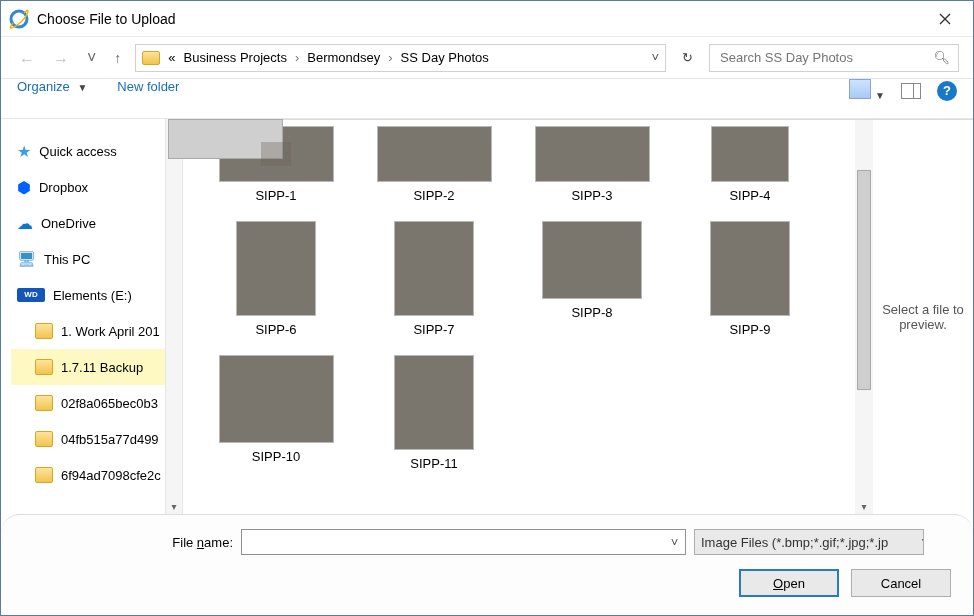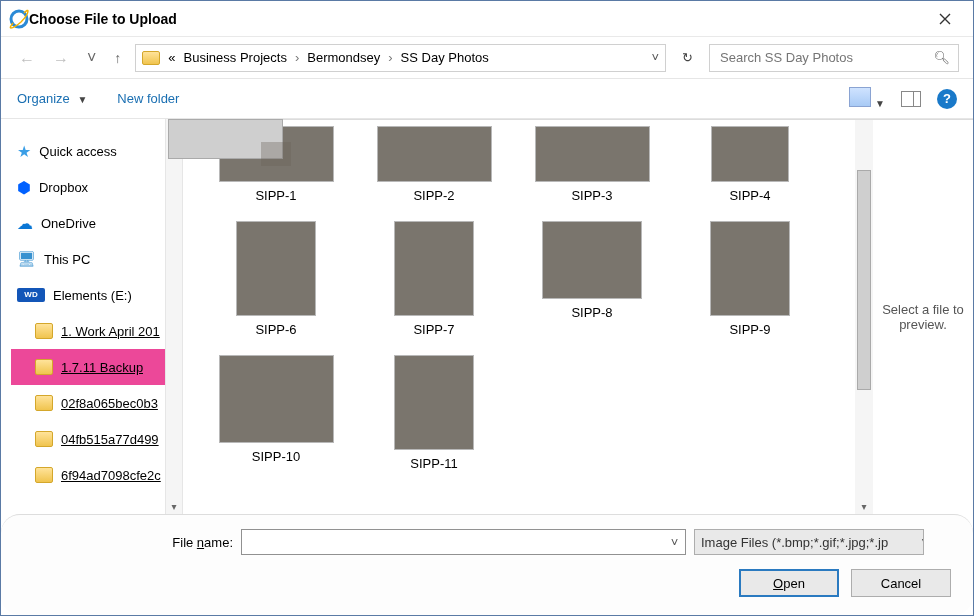--- a/index.html
+++ b/index.html
@@ -1,62 +1,62 @@
 <!DOCTYPE html>
 <html><head>
 <meta charset="utf-8">
 <style>
   * { box-sizing: border-box; }
   body { margin:0; font-family:"Segoe UI",Arial,sans-serif; font-size:13px; background:#fff; color:#000; }
   .dialog { width:974px; height:616px; border:1px solid #5a7aa5; display:flex; flex-direction:column; }
 
   
   .titlebar { height:36px; display:flex; align-items:center; padding:0 8px; border-bottom:1px solid #e9e9e9; }
-  .titlebar .title { font-size:14px;font-weight:bold; }
+  .titlebar .title { margin-left:8px; font-size:14px; }
   .titlebar .spacer { flex:1; }
   .close-btn { width:40px; height:26px; display:flex; align-items:center; justify-content:center; cursor:default; }
   .close-btn svg { stroke:#333; }
   .ie-icon { display:inline-block; width:20px; height:20px; position:relative; }
 
   
   .navbar { height:42px; display:flex; align-items:center; gap:10px; padding:0 14px; border-bottom:1px solid #e6e6e6; }
   .nav-arrow { color:#bfbfbf; font-size:16px; padding:0 4px; }
   .nav-up { color:#666; font-size:14px; padding:0 4px; }
   .addr-box { flex:1; height:28px; border:1px solid #d0d0d0; display:flex; align-items:center; padding:0 6px; gap:8px; overflow:hidden;}
   .addr-box .folder-ico { width:18px; height:14px; background:linear-gradient(#ffe39a,#f0c44e); border:1px solid #d4a72b; border-radius:2px; flex:none; }
   .crumb { white-space:nowrap; }
   .crumb-sep { color:#777; }
   .addr-end { margin-left:auto; display:flex; align-items:center; gap:8px; color:#555; }
   .refresh-btn { padding:0 6px; color:#444;}
   .search-box { width:250px; height:28px; border:1px solid #d0d0d0; display:flex; align-items:center; padding:0 8px; color:#888; }
   .search-box input { border:none; outline:none; flex:1; font-size:13px; color:#333; background:transparent; }
   .search-box .mag { color:#666; }
 
   
-  .toolbar { height:40px; display:flex; align-items:center; padding:0 16px; border-bottom:1px solid #e6e6e6; gap:30px; }
+  .toolbar { height:40px; display:flex; align-items:flex-start; padding:0 16px; border-bottom:1px solid #e6e6e6; gap:30px; }
   .toolbar .link { color:#1a6fb2; cursor:default; }
   .toolbar .spacer { flex:1; }
   .view-btn { width:22px; height:20px; border:1px solid #8aa3d2; background:linear-gradient(#cfe3ff,#a8caf5); display:inline-block; }
   .drop-caret { color:#444; margin-left:4px; font-size:10px;}
   .preview-btn { width:20px; height:16px; border:1px solid #888; display:inline-block; position:relative;}
   .preview-btn:after { content:""; position:absolute; right:0; top:0; bottom:0; width:6px; border-left:1px solid #888;}
   .help-btn { width:20px; height:20px; border-radius:50%; background:#1979c9; color:#fff; font-weight:bold; font-size:13px; display:flex; align-items:center; justify-content:center; }
   .toolbar .right-group { display:flex; align-items:center; gap:16px; }
 
   
   .body { flex:1; display:flex; min-height:0; }
   .tree-scroll-gutter { width:18px; border-left:1px solid #e6e6e6; border-right:1px solid #e6e6e6; background:#f5f5f5; position:relative; }
   .tree-scroll-gutter .thumb { position:absolute; left:2px; right:2px; top:0; height:40px; background:#cfcfcf; border:1px solid #aaa;}
   .tree-scroll-gutter .dn-arrow { position:absolute; bottom:2px; left:0; right:0; text-align:center; color:#666; font-size:10px;}
 
   .tree { width:164px; overflow:hidden; padding-top:14px; padding-left:10px; }
   .tree-item { display:flex; align-items:center; gap:8px; height:36px; padding-left:6px; white-space:nowrap; overflow:hidden; }
   .tree-item span.label { overflow:hidden; text-overflow:clip; }
-  .tree-item.indent { padding-left:24px;text-decoration:underline; }
-  .tree-item.selected { background:#ec4899;align-items:center; }
+  .tree-item.indent { padding-left:24px; }
+  .tree-item.selected { background:#fef9c3;align-items:center; }
   .item-icon { width:18px; height:16px; flex:none; display:inline-block; }
   .ico-folder { background:linear-gradient(#ffe39a,#f0c44e); border:1px solid #d4a72b; border-radius:2px;}
   .ico-star { font-size:16px; color:#3a9ee6; }
   .ico-dropbox { font-size:16px; color:#0061ff;}
   .ico-onedrive { font-size:16px; color:#0a77d5;}
   .ico-pc { font-size:15px; color:#3992d0;}
   .ico-drive { width:28px; height:14px; background:#1356b8; border-radius:2px; color:#fff; font-size:8px; font-weight:bold; text-align:center; line-height:14px;}
 
   .content-area { flex:1; display:flex; border-top:1px solid #dcdcdc; }
   .files { flex:1; overflow:hidden; padding:6px 10px 12px 18px; }

